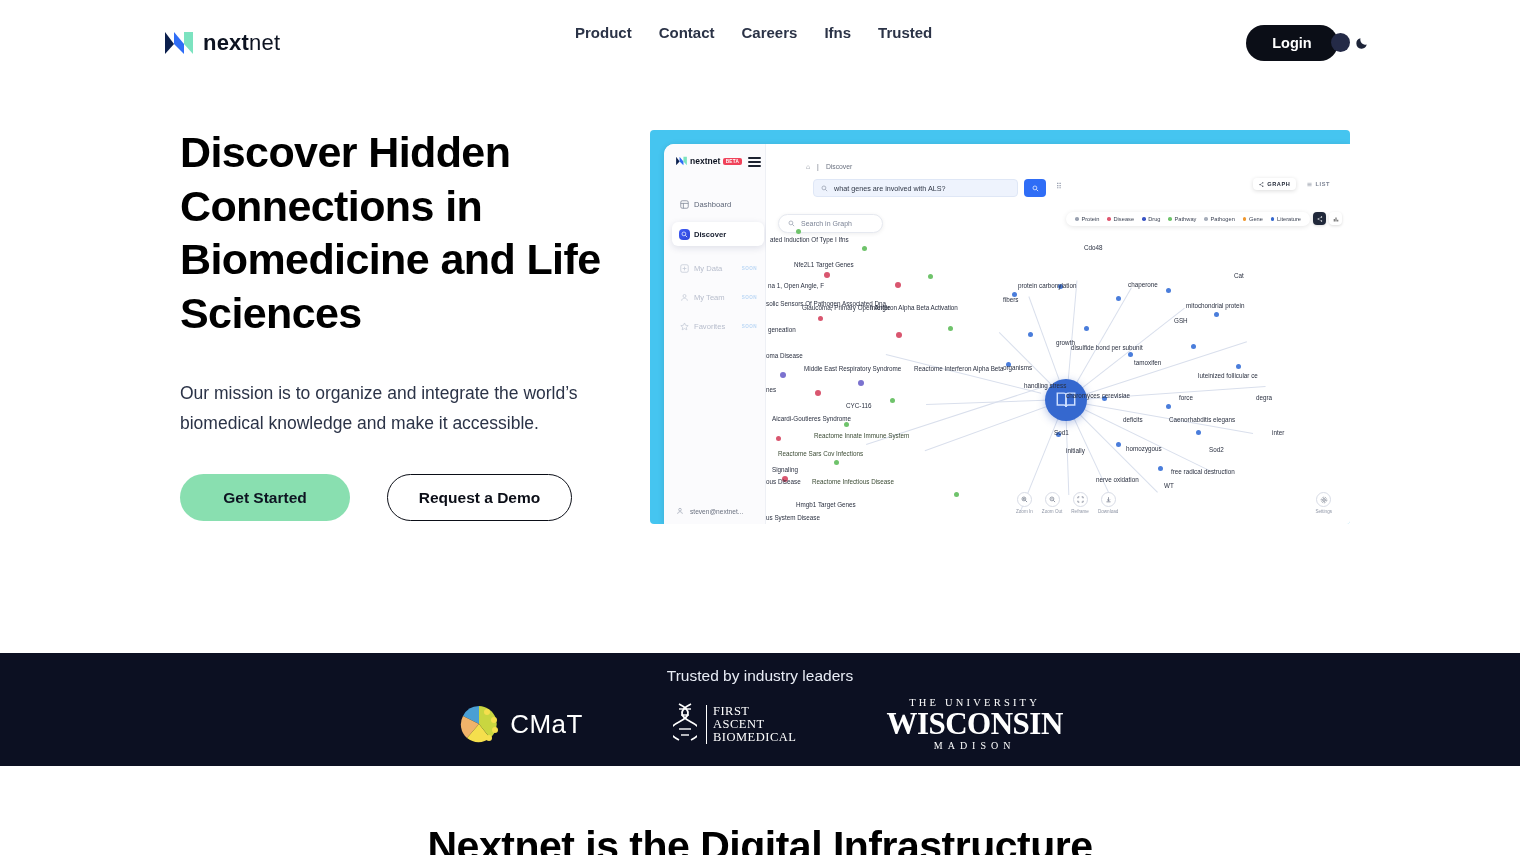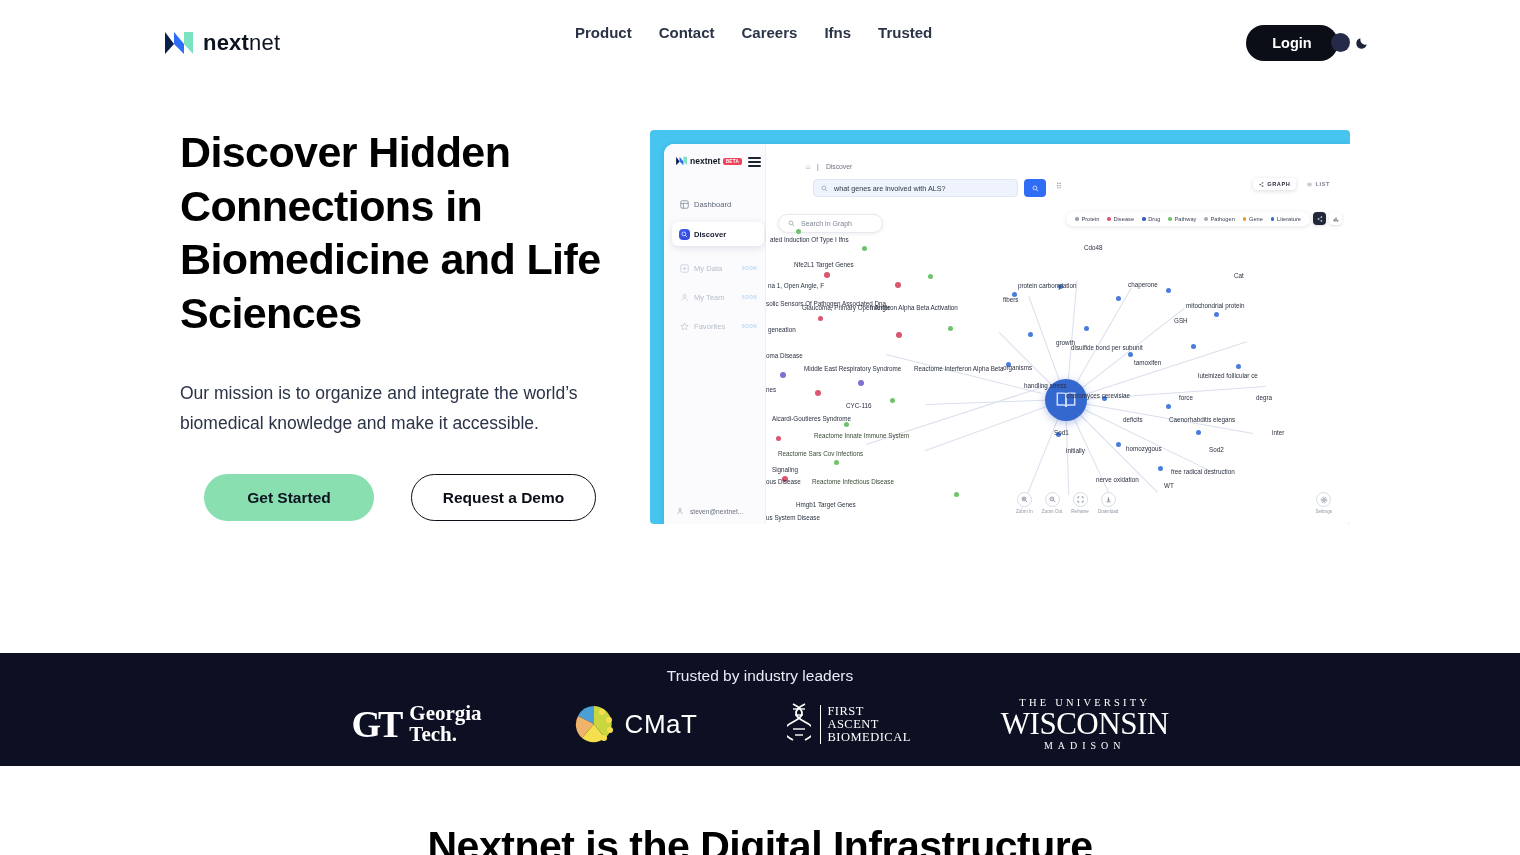--- a/index.html
+++ b/index.html
@@ -39,21 +39,21 @@
   
   .hero-left { position: absolute; left: 180px; top: 118px; width: 440px; margin-top: 8px; }
   .hero-title {
     font-size: 43px; line-height: 53.5px; font-weight: 700;
     color: #000; letter-spacing: -0.6px;
   }
   .hero-sub {
     margin-top: 38px; font-size: 17.5px; line-height: 30px;
     color: #2b3347; width: 400px;
   }
-  .cta-row { margin-top: 36px; display: flex; gap: 37px; justify-content: center; }
+  .cta-row { margin-top: 36px; display: flex; gap: 37px; }
   .btn-primary {
     width: 170px; height: 47px; border-radius: 26px; border: none;
     background: #89dfb0; color: #0d1321; font-size: 15.5px; font-weight: 700;
     font-family: "Liberation Sans", sans-serif; cursor: pointer;
   }
   .btn-secondary {
     width: 185px; height: 47px; border-radius: 26px;
     background: #fff; border: 1.6px solid #0b0e17; color: #0b0e17;
     font-size: 15.5px; font-weight: 700;
     font-family: "Liberation Sans", sans-serif; cursor: pointer;
@@ -159,21 +159,21 @@
   }
   .band-title { text-align: center; color: #e8ecf5; font-size: 15.5px; padding-top: 14px; }
   .logos { display: flex; align-items: center; justify-content: center; gap: 90px; margin-top: 12px; }
   .lgo { display: flex; align-items: center; gap: 9px; color: #fff; }
   .gt-mark { font-family: "Liberation Serif", serif; font-size: 38px; font-weight: 700; line-height: 34px; letter-spacing: -3px; }
   .gt-text { font-family: "Liberation Serif", serif; font-weight: 700; font-size: 21px; line-height: 21px; }
   .fa-text { font-family: "Liberation Serif", serif; font-size: 12.5px; line-height: 13px; letter-spacing: .5px; border-left: 1px solid #fff; padding-left: 6px; }
   .cmat-text { font-size: 26px; letter-spacing: .5px; font-weight: 400; }
   .wisc { text-align: center; color: #fff; font-family: "Liberation Serif", serif; }
   .wisc .w1 { font-size: 10.5px; letter-spacing: 3.2px; text-align: center; }
-  .wisc .w2 { font-size: 31px; line-height: 31px; font-weight: 400; letter-spacing: -.5px; }
+  .wisc .w2 { font-size: 31px; line-height: 31px; font-weight: 700; letter-spacing: -.5px; }
   .wisc .w3 { font-size: 10px; letter-spacing: 5px; margin-top: 1px; }
 
   
   .section2 { position: absolute; left: 0; top: 766px; width: 1520px; height: 89px; background:#fff; }
   .section2 h2 {
     text-align: center; font-size: 41px; font-weight: 700; color: #000;
     letter-spacing: -0.5px; margin-top: 57px;
   }
 </style>
 </head>
@@ -567,27 +567,20 @@
 
         </div>
       </div>
     </div>
   </div>
 
   <div class="band">
     <div class="band-title">Trusted by industry leaders</div>
     <div class="logos">
 
-      <div class="lgo">
-        <span class="gt-mark">GT</span>
-        <span>
-          <div class="gt-text">Georgia</div>
-          <div class="gt-text">Tech.</div>
-        </span>
-      </div>
 
       <div class="lgo">
         <svg width="44" height="44" viewBox="0 0 44 44">
           <path d="M22 22 L22 4 A18 18 0 0 0 6 14 Z" fill="#4a9fd4"></path>
           <path d="M22 22 L6 14 A18 18 0 0 0 10 36 Z" fill="#f0b36a"></path>
           <path d="M22 22 L10 36 A18 18 0 0 0 33 36 Z" fill="#f5df4d"></path>
           <path d="M22 22 L33 36 A18 18 0 0 0 22 4 Z" fill="#c9d640"></path>
           <g fill="#f5df4d">
             <circle cx="30" cy="10" r="3"></circle>
               <circle cx="37" cy="18" r="3"></circle>

